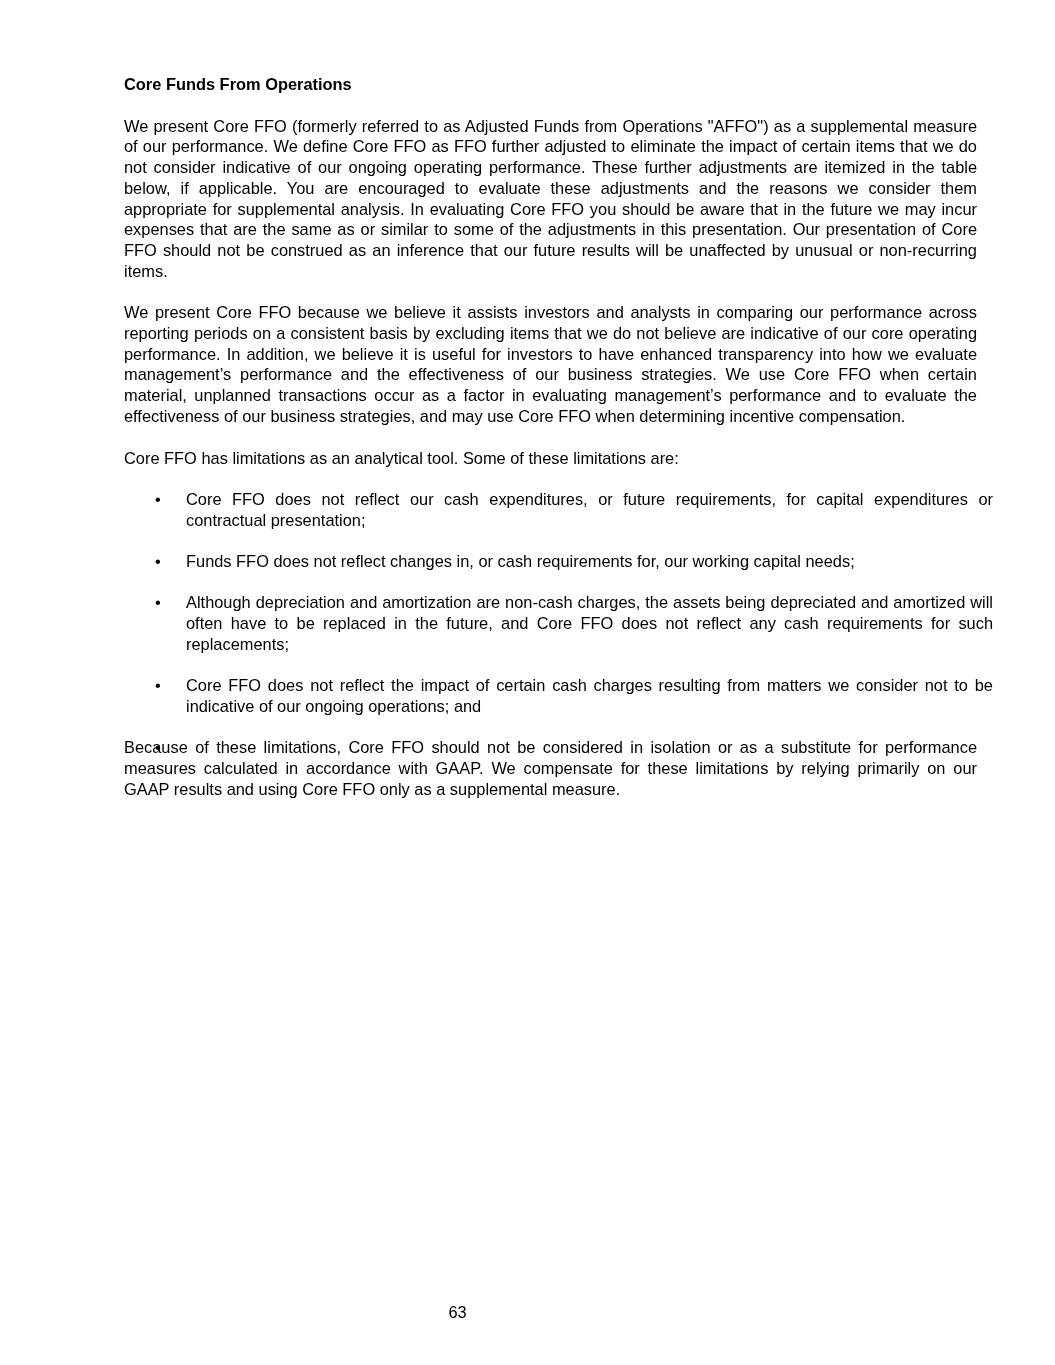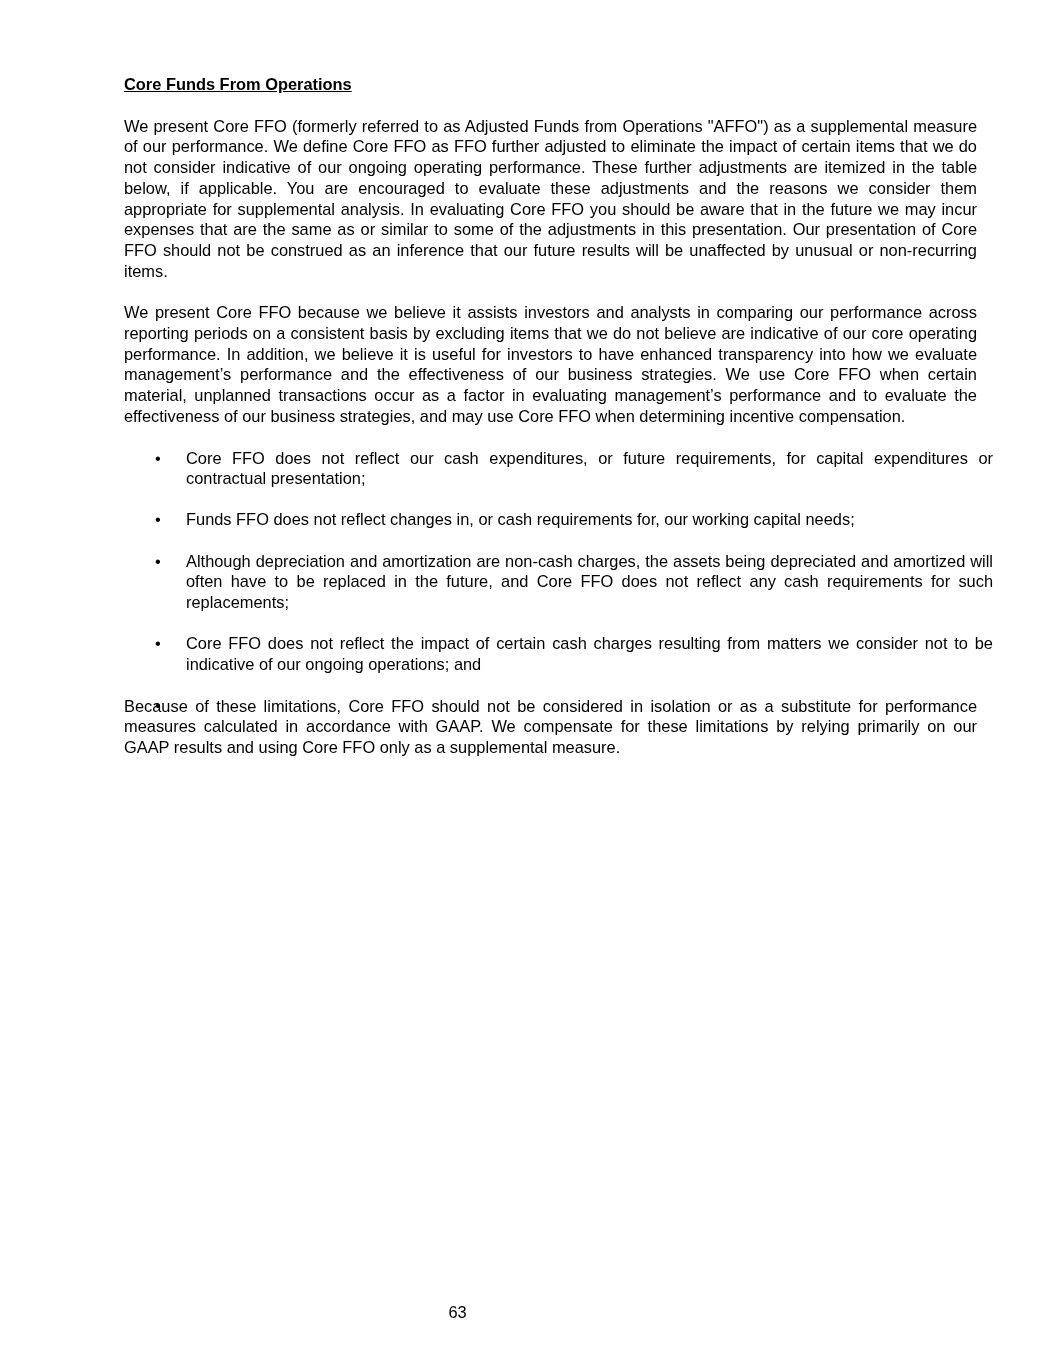--- a/index.html
+++ b/index.html
@@ -19,21 +19,20 @@
     }
     .page {
       position: absolute;
       left: 124px;
       top: 74px;
       width: 869px;
     }
     .heading {
       font-weight: bold;
       margin: 0 0 21px 0;
-      text-decoration: underline;
     }
     p.para {
       margin: 0 16px 21px 0;
       text-align: justify;
     }
     ul.bullets {
       list-style: none;
       margin: 0 0 21px 0;
       padding: 0;
     }
@@ -58,20 +57,21 @@
     }
   </style>
 </head>
 <body>
 
 <div class="page">
   <div class="heading">Core Funds From Operations</div>
 
   <p class="para">We present Core FFO (formerly referred to as Adjusted Funds from Operations "AFFO") as a supplemental measure of our performance. We define Core FFO as FFO further adjusted to eliminate the impact of certain items that we do not consider indicative of our ongoing operating performance. These further adjustments are itemized in the table below, if applicable. You are encouraged to evaluate these adjustments and the reasons we consider them appropriate for supplemental analysis. In evaluating Core FFO you should be aware that in the future we may incur expenses that are the same as or similar to some of the adjustments in this presentation. Our presentation of Core FFO should not be construed as an inference that our future results will be unaffected by unusual or non-recurring items.</p>
   <p class="para">We present Core FFO because we believe it assists investors and analysts in comparing our performance across reporting periods on a consistent basis by excluding items that we do not believe are indicative of our core operating performance. In addition, we believe it is useful for investors to have enhanced transparency into how we evaluate management’s performance and the effectiveness of our business strategies. We use Core FFO when certain material, unplanned transactions occur as a factor in evaluating management’s performance and to evaluate the effectiveness of our business strategies, and may use Core FFO when determining incentive compensation.</p>
+  <p class="para">Core FFO has limitations as an analytical tool. Some of these limitations are:</p>
 
   <ul class="bullets">
     <li>
       <span class="bullet-mark">•</span>
       <span>Core FFO does not reflect our cash expenditures, or future requirements, for capital expenditures or contractual presentation;</span>
     </li>
     <li>
       <span class="bullet-mark">•</span>
       <span>Funds FFO does not reflect changes in, or cash requirements for, our working capital needs;</span>
     </li>

